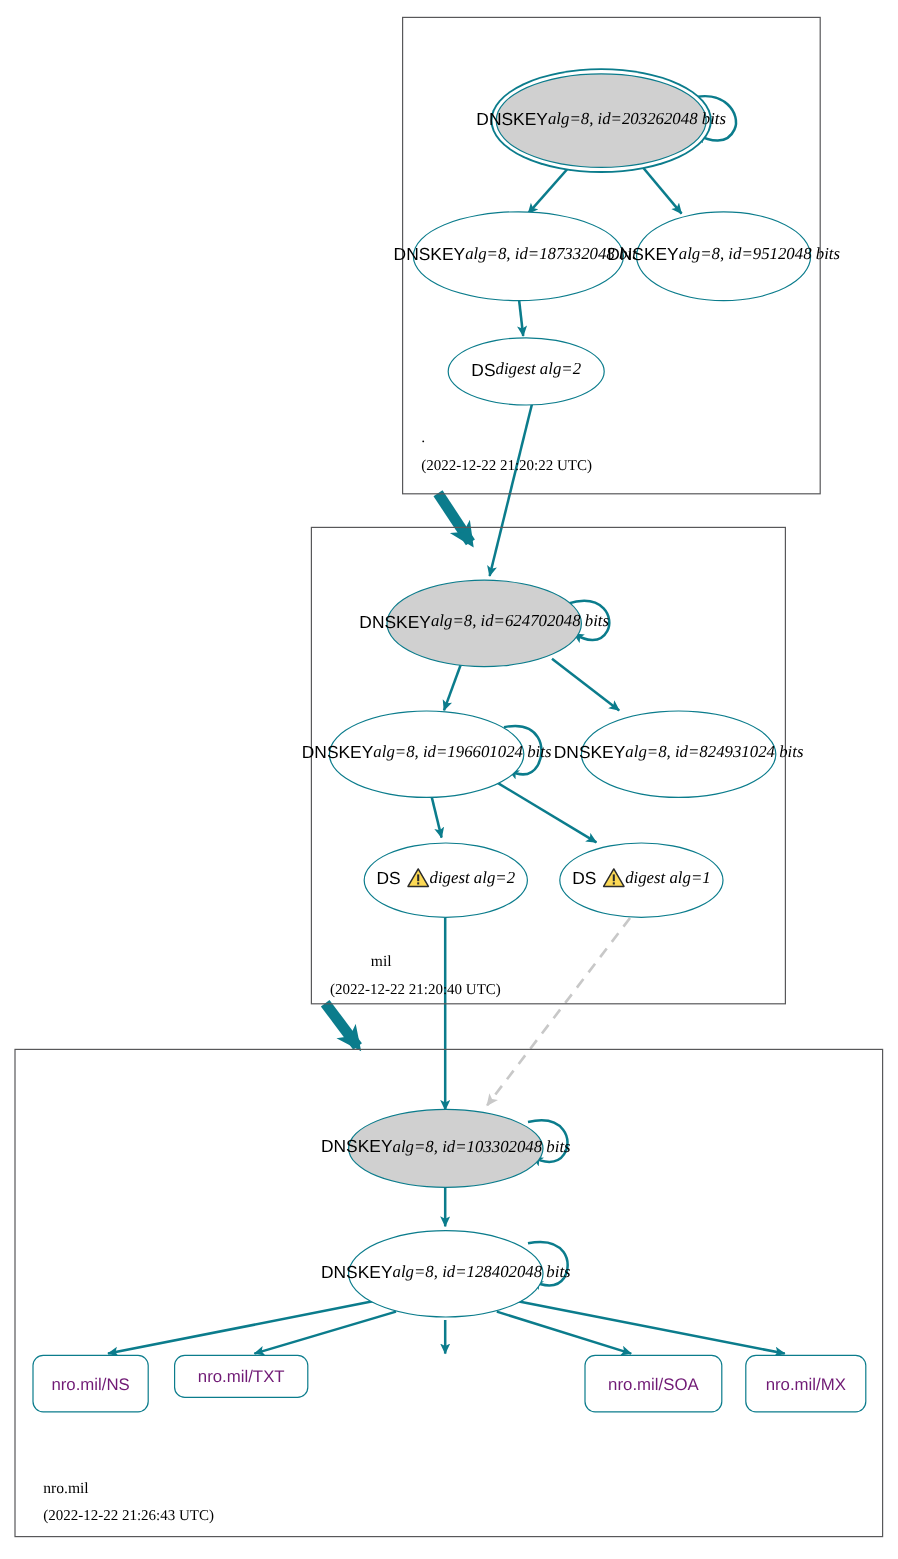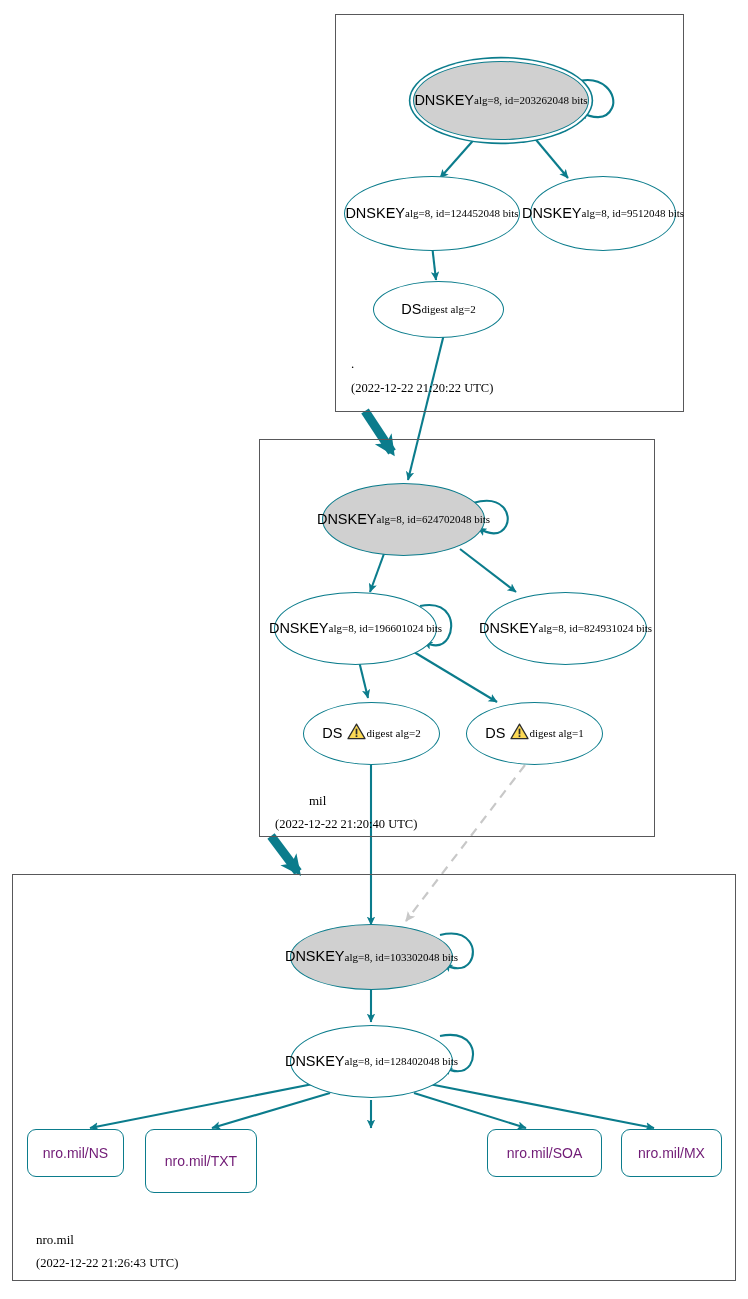--- a/index.html
+++ b/index.html
@@ -71,24 +71,25 @@
     justify-content: center;
   }
   .n-title {
     font-family: "Liberation Sans", sans-serif;
     font-size: 14.5px;
     color: #000000;
     line-height: 1.08;
   }
   .n-sub {
     font-family: "Liberation Serif", serif;
-    font-size: 11px;
+    font-size: 14px;
     color: #000000;
     line-height: 1.18;
     white-space: nowrap;
+    font-style: italic;
   }
   .rr-label {
     font-family: "Liberation Sans", sans-serif;
     font-size: 14px;
     color: #701a75;
     white-space: nowrap;
   }
   .title-row {
     display: flex;
     align-items: center;
@@ -174,21 +175,21 @@
   <div class="zone-time" style="left:36px; top:1256px;">(2022-12-22 21:26:43 UTC)</div>
 
   <div class="node ellipse filled anchor" style="left:413px; top:61px; width:176px; height:79px;">
     <div class="n-title">DNSKEY</div>
     <div class="n-sub">alg=8, id=20326</div>
     <div class="n-sub">2048 bits</div>
   </div>
 
   <div class="node ellipse" style="left:344px; top:176px; width:176px; height:75px;">
     <div class="n-title">DNSKEY</div>
-    <div class="n-sub">alg=8, id=12445</div>
+    <div class="n-sub">alg=8, id=18733</div>
     <div class="n-sub">2048 bits</div>
   </div>
 
   <div class="node ellipse" style="left:530px; top:176px; width:146px; height:75px;">
     <div class="n-title">DNSKEY</div>
     <div class="n-sub">alg=8, id=951</div>
     <div class="n-sub">2048 bits</div>
   </div>
 
   <div class="node ellipse" style="left:373px; top:281px; width:131px; height:57px;">
@@ -250,21 +251,21 @@
 
   <div class="node ellipse" style="left:290px; top:1025px; width:163px; height:73px;">
     <div class="n-title">DNSKEY</div>
     <div class="n-sub">alg=8, id=12840</div>
     <div class="n-sub">2048 bits</div>
   </div>
 
   <div class="rrset-box" style="left:27px; top:1129px; width:97px; height:48px;">
     <span class="rr-label">nro.mil/NS</span>
   </div>
-  <div class="rrset-box" style="left:145px; top:1129px; width:112px; height:64px;">
+  <div class="rrset-box" style="left:145px; top:1129px; width:112px; height:36px;">
     <span class="rr-label">nro.mil/TXT</span>
   </div>
   <div class="rrset-box" style="left:487px; top:1129px; width:115px; height:48px;">
     <span class="rr-label">nro.mil/SOA</span>
   </div>
   <div class="rrset-box" style="left:621px; top:1129px; width:101px; height:48px;">
     <span class="rr-label">nro.mil/MX</span>
   </div>
 
 </div>

